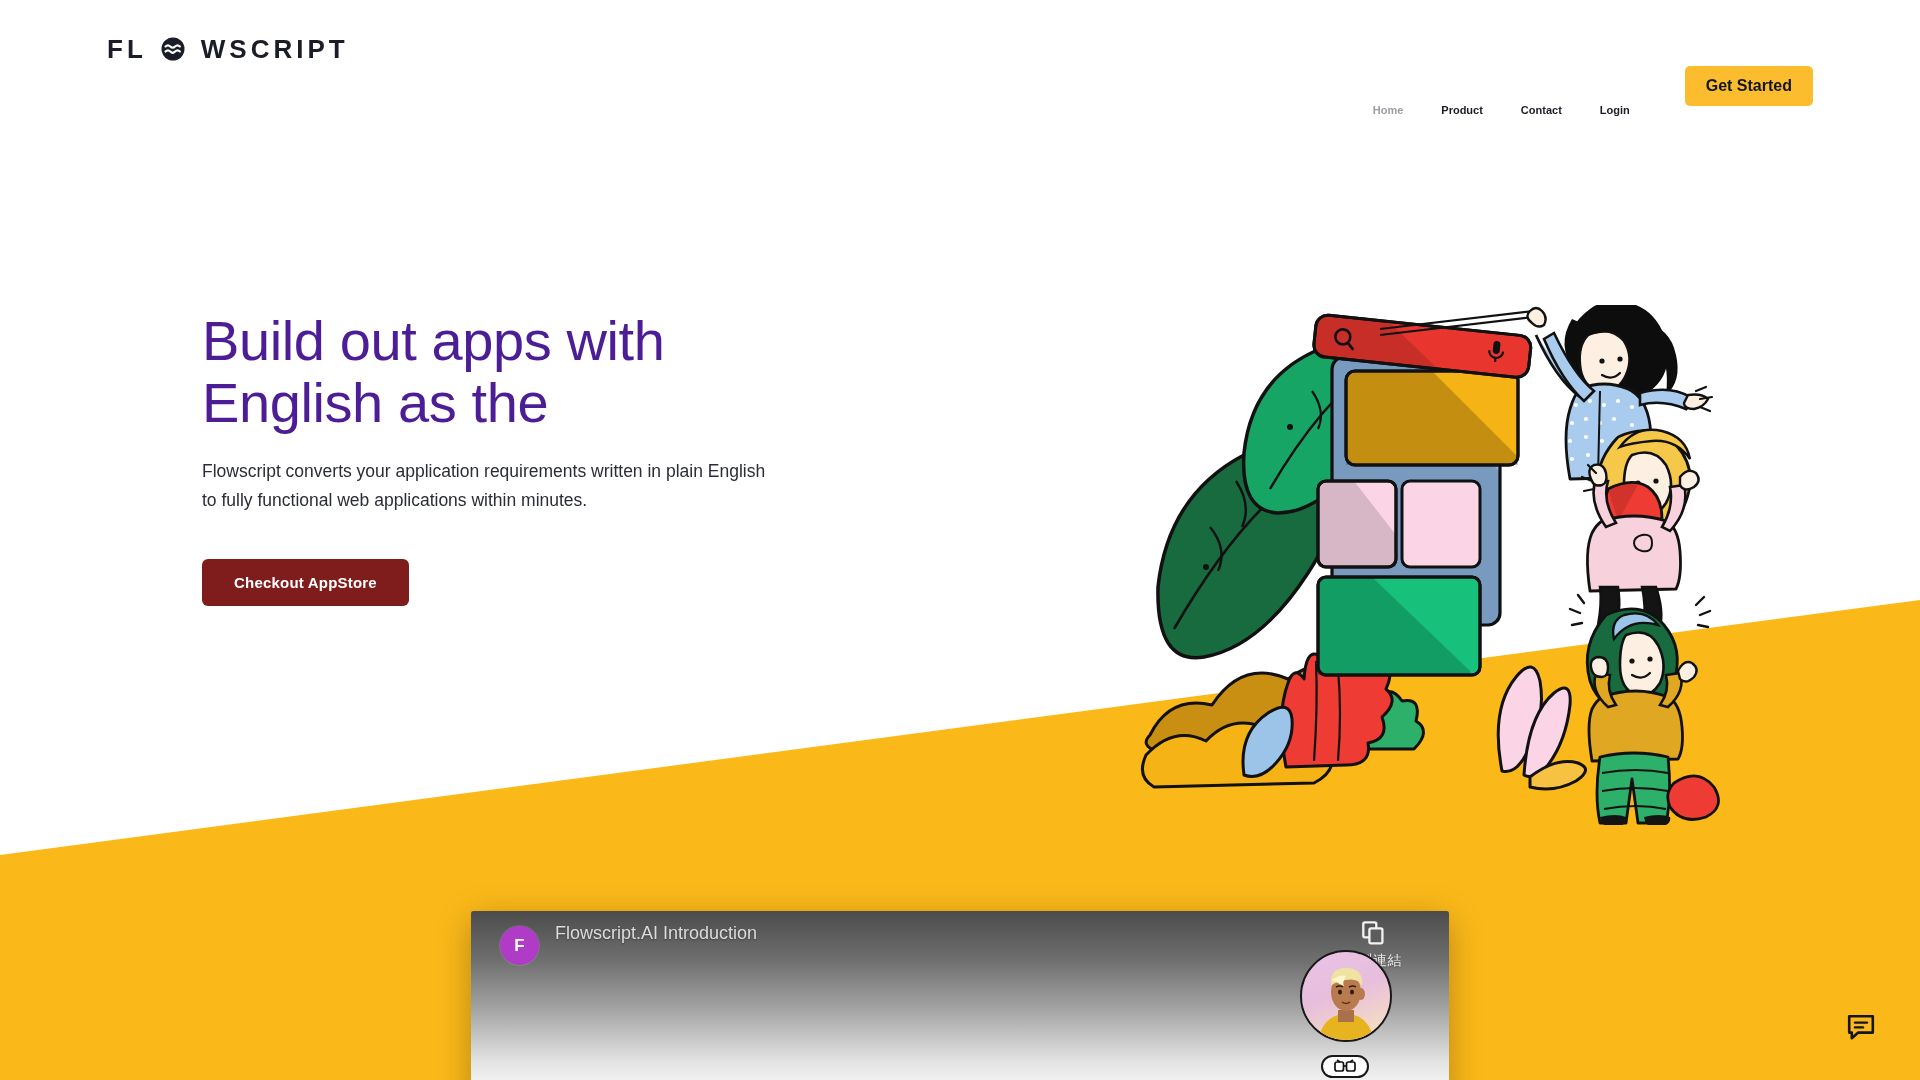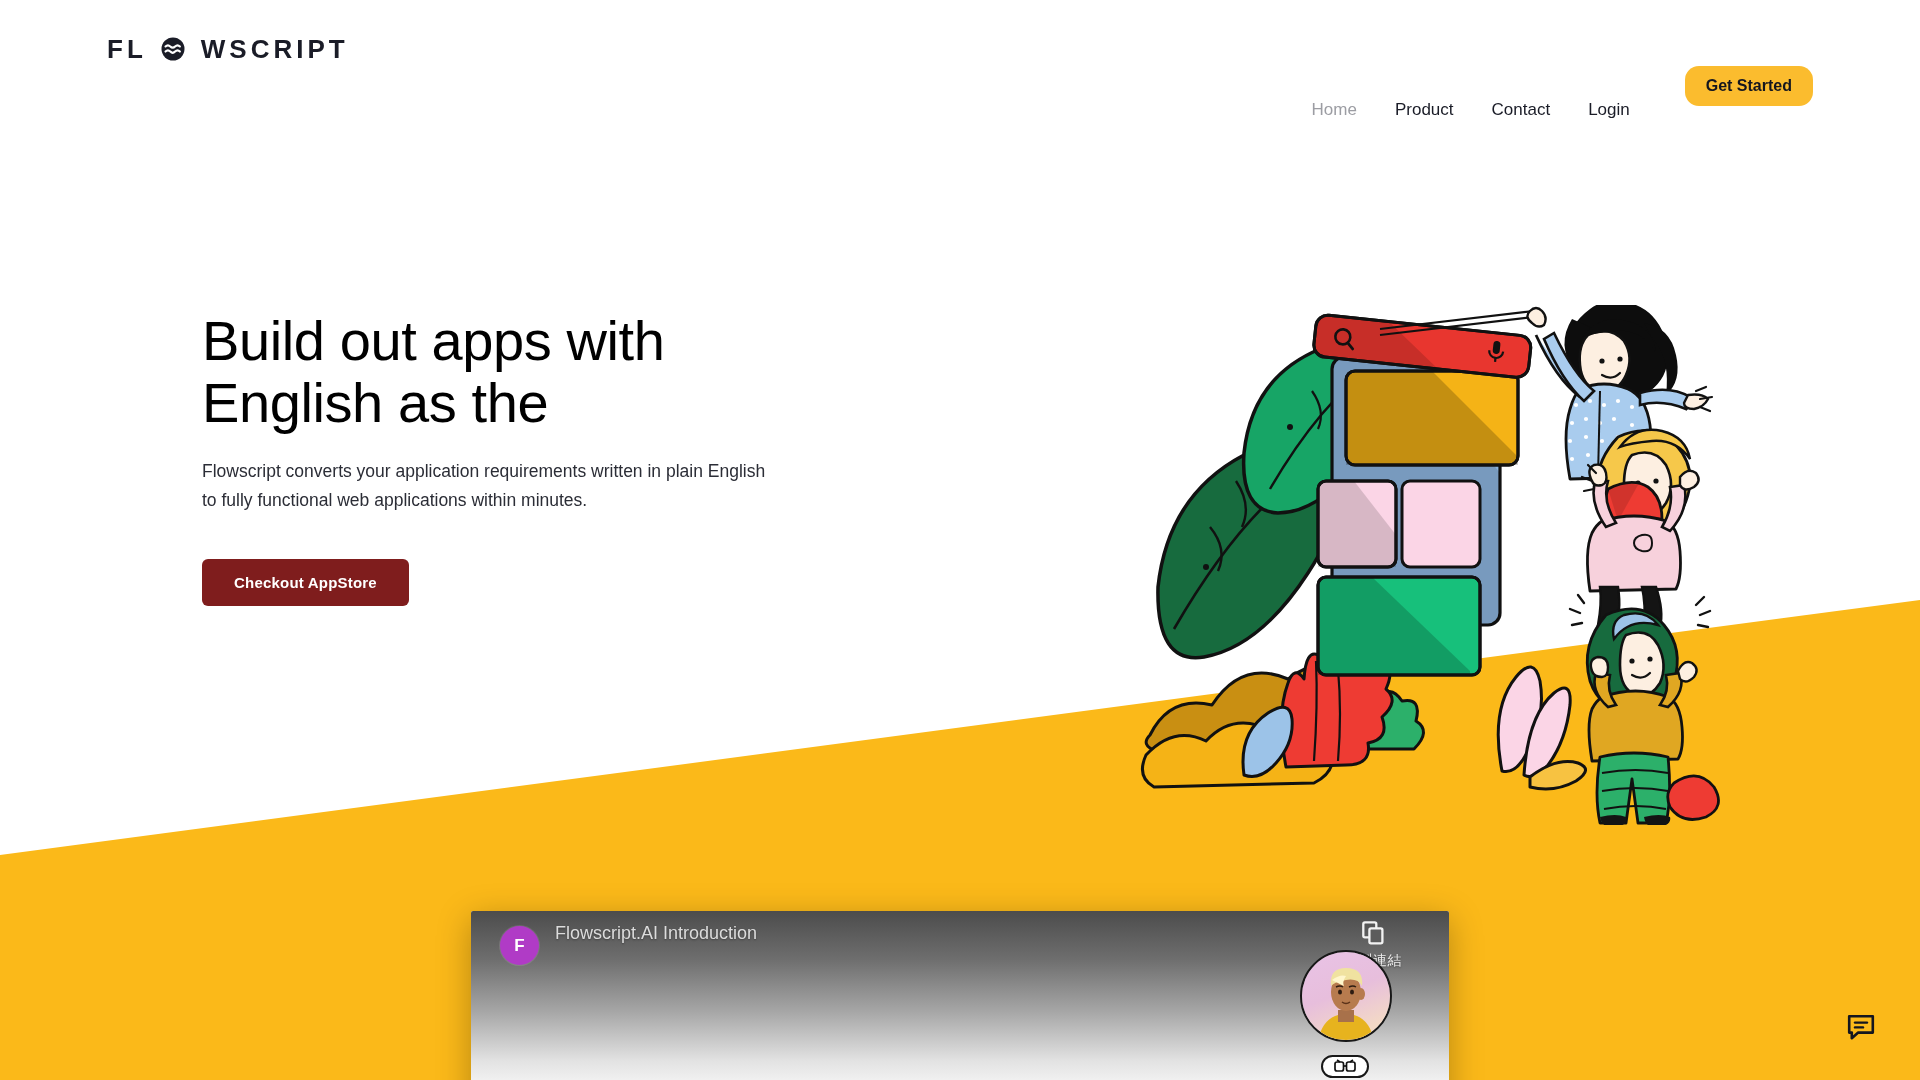--- a/index.html
+++ b/index.html
@@ -40,41 +40,41 @@
     width:26px; height:26px; margin:0 3px 0 1px;
     vertical-align:middle;
   }
   .logo .lg-mark svg { display:block; }
 
   .nav {
     position:absolute; right:107px; top:47px;
     display:flex; align-items:center; gap:0px;
   }
   .nav-link {
-    font-size:17px; color:#1A1C27; font-weight:400;
+    font-size:11px; color:#1A1C27; font-weight:700;
     padding:0 19px; cursor:pointer; line-height:30px;
     white-space:nowrap;
     margin-top:48px;
   }
   .nav-link.muted { color:#9C9DA3; }
   .btn-get-started {
     margin-left:36px;
     background:#FBBC2E; color:#14161F;
     font-size:16px; font-weight:700;
-    border:none; border-radius:14px;
+    border:none; border-radius:5px;
     padding:11px 21px; cursor:pointer;
     font-family:"Liberation Sans", sans-serif;
     white-space:nowrap;
   }
 
   
   .hero { position:absolute; left:202px; top:310px; z-index:30; width:680px; }
   .hero h1 {
     font-size:56px; font-weight:300; line-height:1.10;
-    color:#000000; letter-spacing:-0.4px;
+    color:#4c1d95; letter-spacing:-0.4px;
     font-family:"Liberation Sans", sans-serif;
   }
   .hero p {
     margin-top:24px;
     font-size:17.5px; line-height:1.62; color:#2B2D36;
     max-width:575px; font-weight:400;
   }
   .btn-appstore {
     margin-top:45px;
     display:inline-block;

